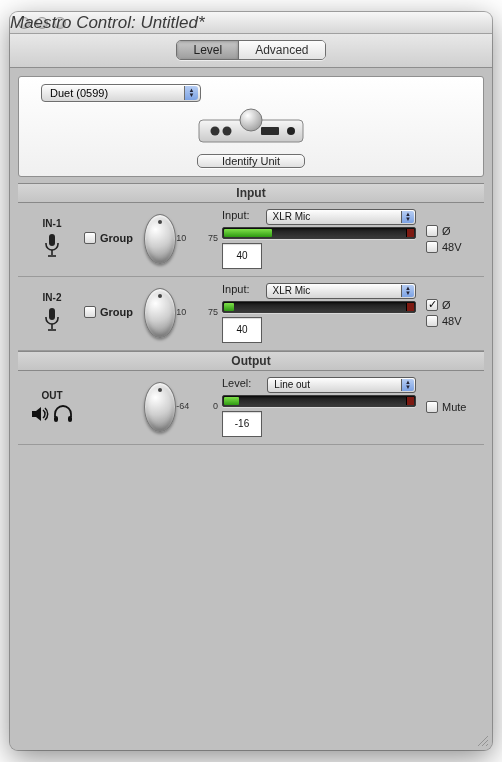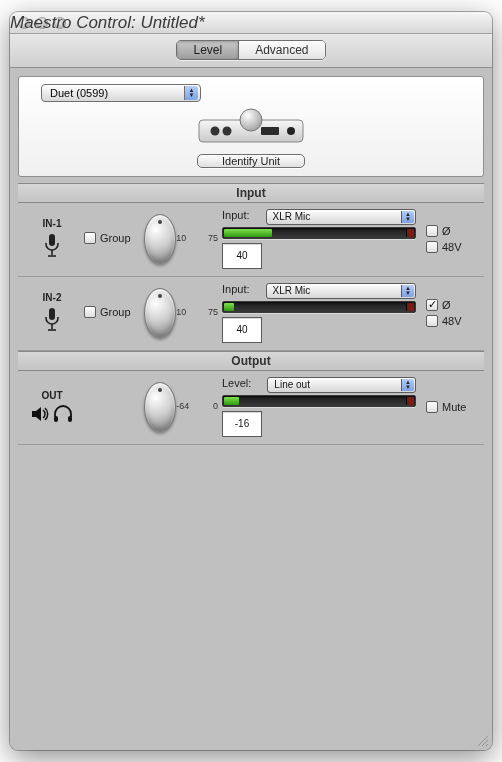--- a/index.html
+++ b/index.html
@@ -134,21 +134,21 @@
     align-items:center;
     border-bottom:1px solid #9a9a9a;
     background:#c0c0c0;
     padding:4px 6px 6px;
     gap:4px;
     min-height:74px;
   }
   .ch-label-col { width:56px; text-align:center; }
   .ch-name { font-size:10px; font-weight:bold; color:#222; margin-bottom:4px; }
   .ch-icon { display:flex; justify-content:center; }
-  .group-col { width:56px; font-size:10px; color:#222; }
+  .group-col { width:56px; font-size:10px; color:#222;font-weight:bold; }
   .aqua-check {
     display:inline-flex; align-items:center; gap:4px; font-size:11px; color:#222;
   }
   .aqua-check .box {
     width:12px; height:12px; border:1px solid #5b5b5b; border-radius:2px;
     background:linear-gradient(#fff,#dedede);
     box-shadow:inset 0 1px 0 rgba(255,255,255,0.9);
     position:relative;
   }
   .aqua-check .box.checked::after{

